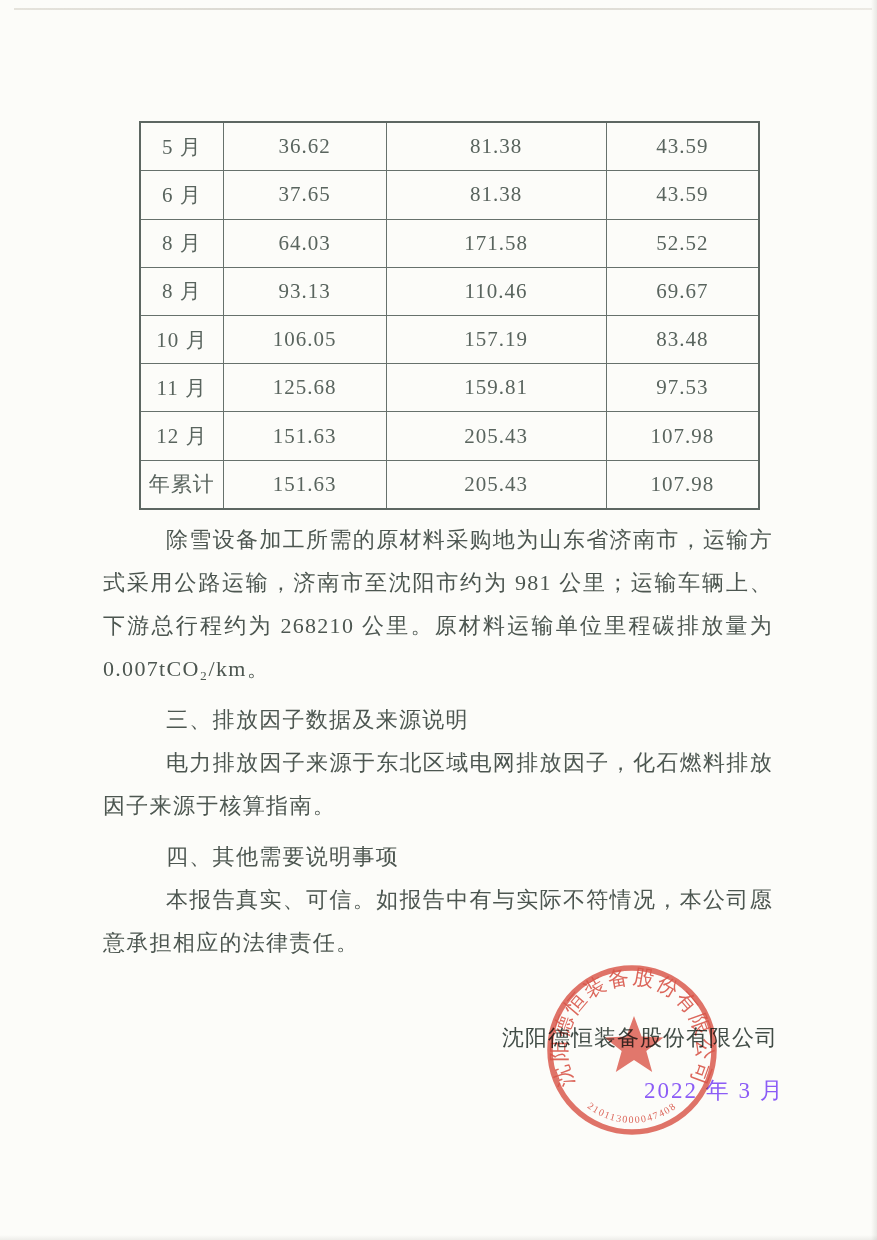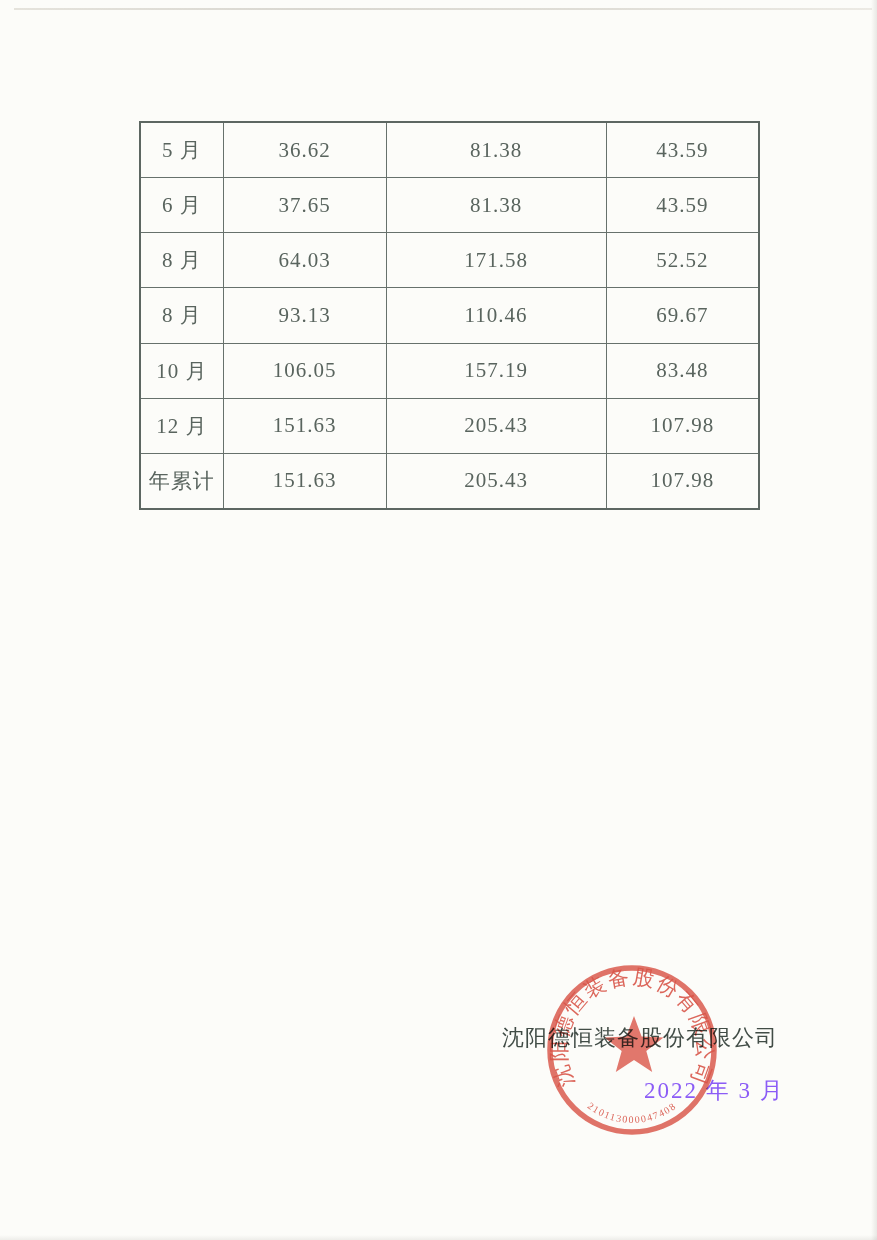--- a/index.html
+++ b/index.html
@@ -105,34 +105,47 @@
           <td>110.46</td>
           <td>69.67</td>
         </tr>
         <tr>
           <td>10 月</td>
           <td>106.05</td>
           <td>157.19</td>
           <td>83.48</td>
         </tr>
         <tr>
+          <td>11 月</td>
+          <td>125.68</td>
+          <td>159.81</td>
+          <td>97.53</td>
+        </tr>
+        <tr>
           <td>12 月</td>
           <td>151.63</td>
           <td>205.43</td>
           <td>107.98</td>
         </tr>
         <tr>
           <td>年累计</td>
           <td>151.63</td>
           <td>205.43</td>
           <td>107.98</td>
         </tr>
       </tbody>
   </table>
 
+  <div class="body-text">
+    <p>除雪设备加工所需的原材料采购地为山东省济南市，运输方式采用公路运输，济南市至沈阳市约为 981 公里；运输车辆上、下游总行程约为 268210 公里。原材料运输单位里程碳排放量为 0.007tCO₂/km。</p>
+    <p class="heading">三、排放因子数据及来源说明</p>
+    <p class="after-heading">电力排放因子来源于东北区域电网排放因子，化石燃料排放因子来源于核算指南。</p>
+    <p class="heading">四、其他需要说明事项</p>
+    <p class="after-heading">本报告真实、可信。如报告中有与实际不符情况，本公司愿意承担相应的法律责任。</p>
+  </div>
 
   <div class="sig-company">沈阳德恒装备股份有限公司</div>
   <div class="sig-date">2022 年 3 月</div>
 
   <svg class="stamp" width="200" height="200" viewBox="0 0 200 200">
     <defs>
       <path id="arcTop" d="M 53.3 146.7 A 66 66 0 1 1 146.7 146.7" fill="none"></path>
       <path id="arcBottom" d="M 44.1 146.9 A 73 73 0 0 0 155.9 146.9" fill="none"></path>
     </defs>
     <circle cx="100" cy="100" r="82" fill="none" stroke="#dc5448" stroke-width="5.5" stroke-opacity="0.88"></circle>

